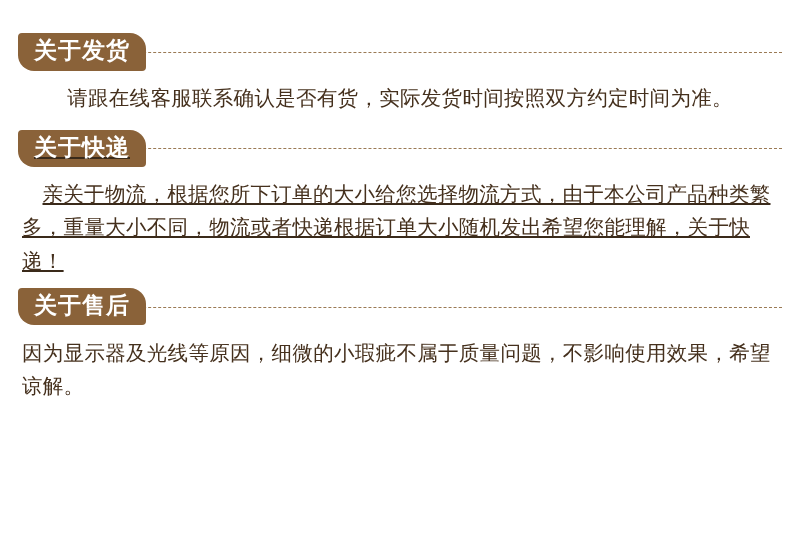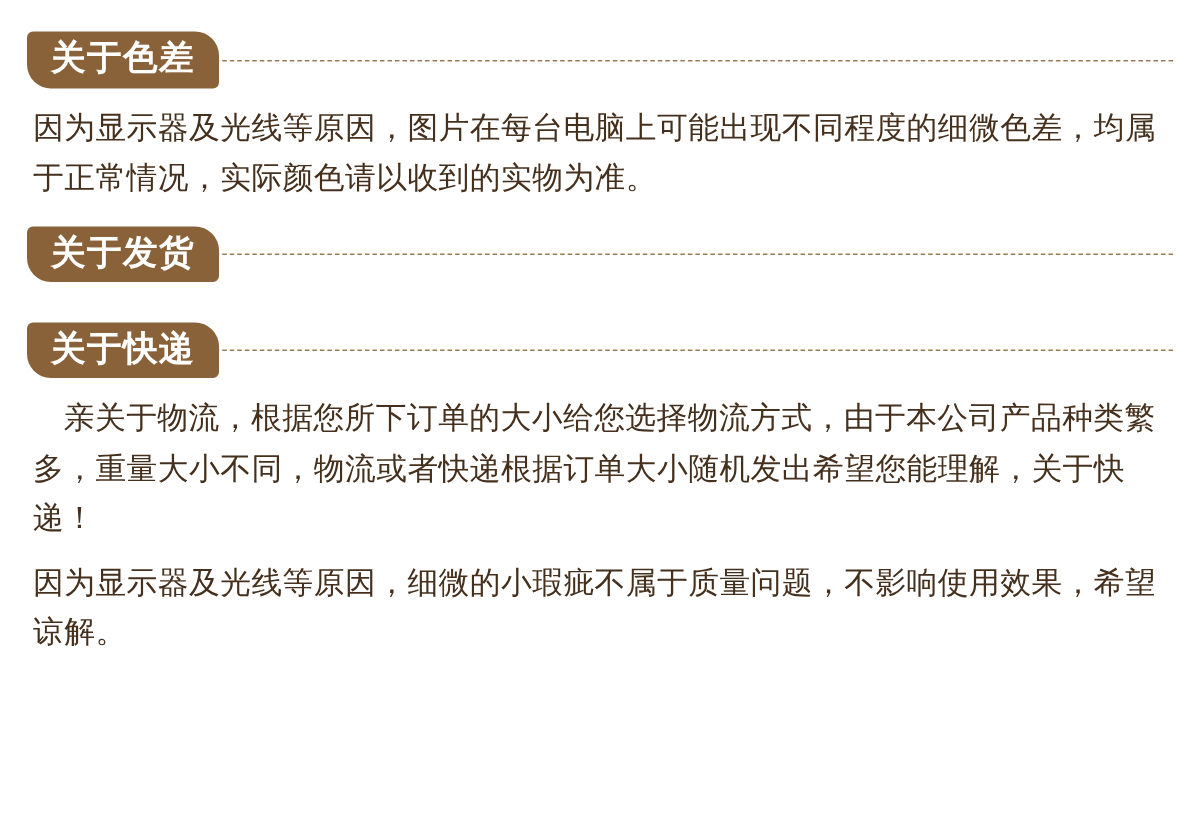--- a/index.html
+++ b/index.html
@@ -58,48 +58,46 @@
     color: #45301d;
     letter-spacing: 0.3px;
     margin: 9px 0 0 0;
     padding: 0 4px;
   }
   .body-text.indent {
     text-indent: 1em;
   }
   .sec-color { margin-top: 2px; }
   .sec-ship { margin-top: 14px; text-align: center; }
-  .sec-express { margin-top: 24px; }
+  .sec-express { margin-top: 14px; text-decoration: underline; }
   .sec-after { margin-top: 10px; }
 </style>
 </head>
 <body>
 
 <div class="page">
 
-  <div class="section sec-color">
-    <div class="heading-row">
-      <div class="dashes"></div>
-      <span class="badge">关于色差</span>
-    </div>
-    <p class="body-text">因为显示器及光线等原因，图片在每台电脑上可能出现不同程度的细微色差，均属于正常情况，实际颜色请以收到的实物为准。</p>
-  </div>
 
   <div class="section sec-ship">
     <div class="heading-row">
       <div class="dashes"></div>
       <span class="badge">关于发货</span>
     </div>
+    <p class="body-text">请跟在线客服联系确认是否有货，实际发货时间按照双方约定时间为准。</p>
   </div>
 
   <div class="section sec-express">
     <div class="heading-row">
       <div class="dashes"></div>
       <span class="badge">关于快递</span>
     </div>
     <p class="body-text indent">亲关于物流，根据您所下订单的大小给您选择物流方式，由于本公司产品种类繁多，重量大小不同，物流或者快递根据订单大小随机发出希望您能理解，关于快递！</p>
   </div>
 
   <div class="section sec-after">
+    <div class="heading-row">
+      <div class="dashes"></div>
+      <span class="badge">关于售后</span>
+    </div>
     <p class="body-text">因为显示器及光线等原因，细微的小瑕疵不属于质量问题，不影响使用效果，希望谅解。</p>
   </div>
 
 </div>
 
 </body></html>

